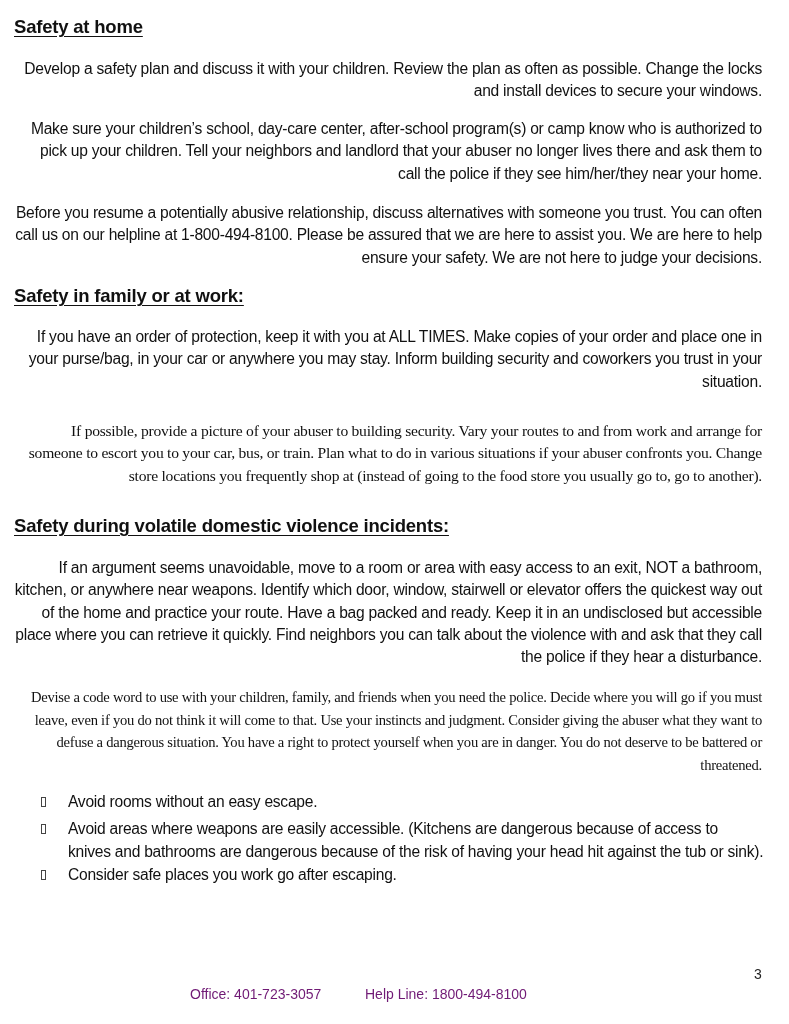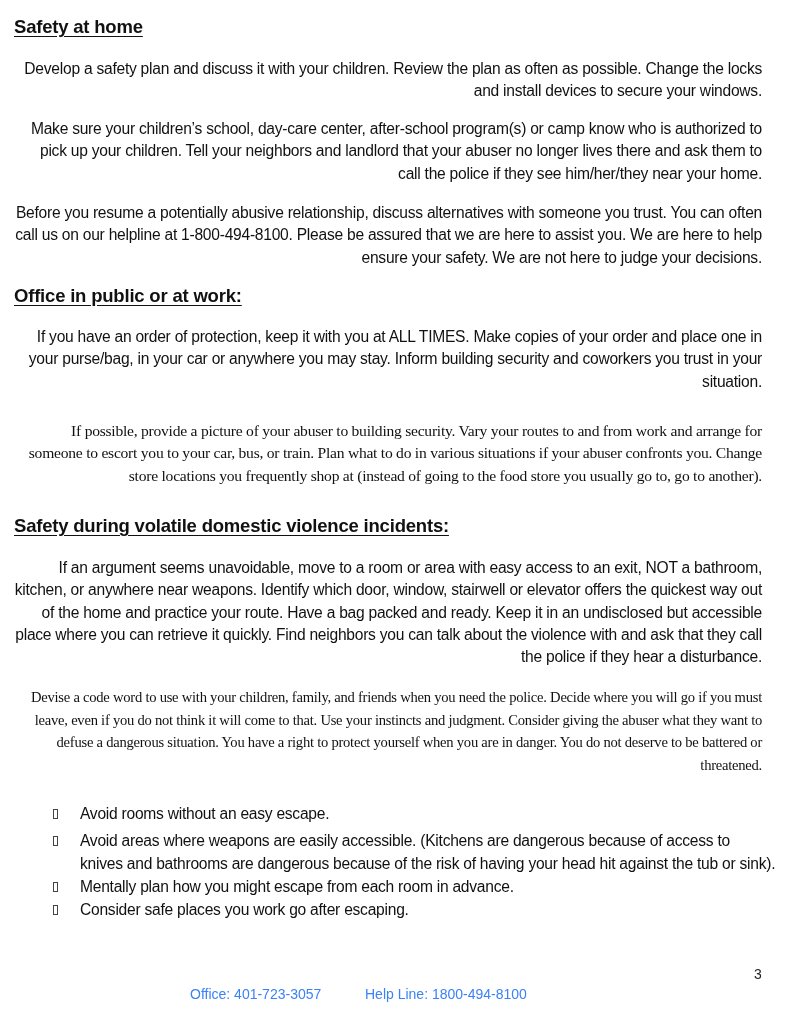--- a/index.html
+++ b/index.html
@@ -49,21 +49,21 @@
       font-family: Liberation Serif, serif;
     }
     .para .bold {
       font-weight: normal;
     }
     .bullets {
       position: absolute;
       left: 0;
       top: 791px;
       width: 750px;
-      margin: 12px;
+      margin: 0;
       padding: 0;
       list-style: none;
       font-size: 15.6px;
       line-height: 22.3px;
       letter-spacing: -0.25px;
     }
     .bullets li {
       position: relative;
       padding-left: 54px;
       margin-bottom: 5px;
@@ -84,38 +84,38 @@
       position: absolute;
       left: 754px;
       top: 966px;
       font-size: 14px;
       color: #222222;
     }
     .footer {
       position: absolute;
       top: 986px;
       font-size: 14px;
-      color: #3b82f6;
+      color: #701a75;
       white-space: nowrap;
     }
   </style>
 </head>
 <body>
 
 <div class="page">
 
   <h2 class="heading" style="top:16px;text-align:center;">Safety at home</h2>
 
   <p class="para" style="top:58px;">Develop a safety plan and discuss it with your children. Review the plan as often as possible. Change the locks and install devices to secure your windows.</p>
 
   <p class="para" style="top:118px;">Make sure your children’s school, day-care center, after-school program(s) or camp know who is authorized to pick up your children. Tell your neighbors and landlord that your abuser no longer lives there and ask them to call the police if they see him/her/they near your home.</p>
 
   <p class="para" style="top:202px;"><span>Before you resume a potentially abusive relationship, discuss alternatives with someone you trust. You can often call us on our helpline at </span><span class="bold">1-800-494-8100</span><span>. Please be assured that we are here to assist you. We are here to help ensure your safety. We are not here to judge your decisions.</span></p>
 
-  <h2 class="heading" style="top:285px;">Office in public or at work:</h2>
+  <h2 class="heading" style="top:285px;">Safety in family or at work:</h2>
 
   <p class="para" style="top:326px;">If you have an order of protection, keep it with you at ALL TIMES. Make copies of your order and place one in your purse/bag, in your car or anywhere you may stay. Inform building security and coworkers you trust in your situation.</p>
 
   <p class="para" style="top:420px;font-family:Liberation Serif, serif;">If possible, provide a picture of your abuser to building security. Vary your routes to and from work and arrange for someone to escort you to your car, bus, or train. Plan what to do in various situations if your abuser confronts you. Change store locations you frequently shop at (instead of going to the food store you usually go to, go to another).</p>
 
   <h2 class="heading" style="top:515px;">Safety during volatile domestic violence incidents:</h2>
 
   <p class="para" style="top:557px;">If an argument seems unavoidable, move to a room or area with easy access to an exit, NOT a bathroom, kitchen, or anywhere near weapons. Identify which door, window, stairwell or elevator offers the quickest way out of the home and practice your route. Have a bag packed and ready. Keep it in an undisclosed but accessible place where you can retrieve it quickly. Find neighbors you can talk about the violence with and ask that they call the police if they hear a disturbance.</p>
 
   <p class="para small" style="top:686px;">Devise a code word to use with your children, family, and friends when you need the police. Decide where you will go if you must leave, even if you do not think it will come to that. Use your instincts and judgment. Consider giving the abuser what they want to defuse a dangerous situation. You have a right to protect yourself when you are in danger. You do not deserve to be battered or threatened.</p>
@@ -124,21 +124,20 @@
     <li>
       <span class="bullet-box"></span>
       <span>Avoid rooms without an easy escape.</span>
     </li>
     <li class="tight">
       <span class="bullet-box"></span>
       <span>Avoid areas where weapons are easily accessible. (Kitchens are dangerous because of access to knives and bathrooms are dangerous because of the risk of having your head hit against the tub or sink).</span>
     </li>
     <li class="tight">
       <span class="bullet-box"></span>
-      <span>Mentally plan how you might escape from each room in advance.</span>
     </li>
     <li class="tight">
       <span class="bullet-box"></span>
       <span>Consider safe places you work go after escaping.</span>
     </li>
   </ul>
 </div>
 
 <div class="page-number">3</div>
 

